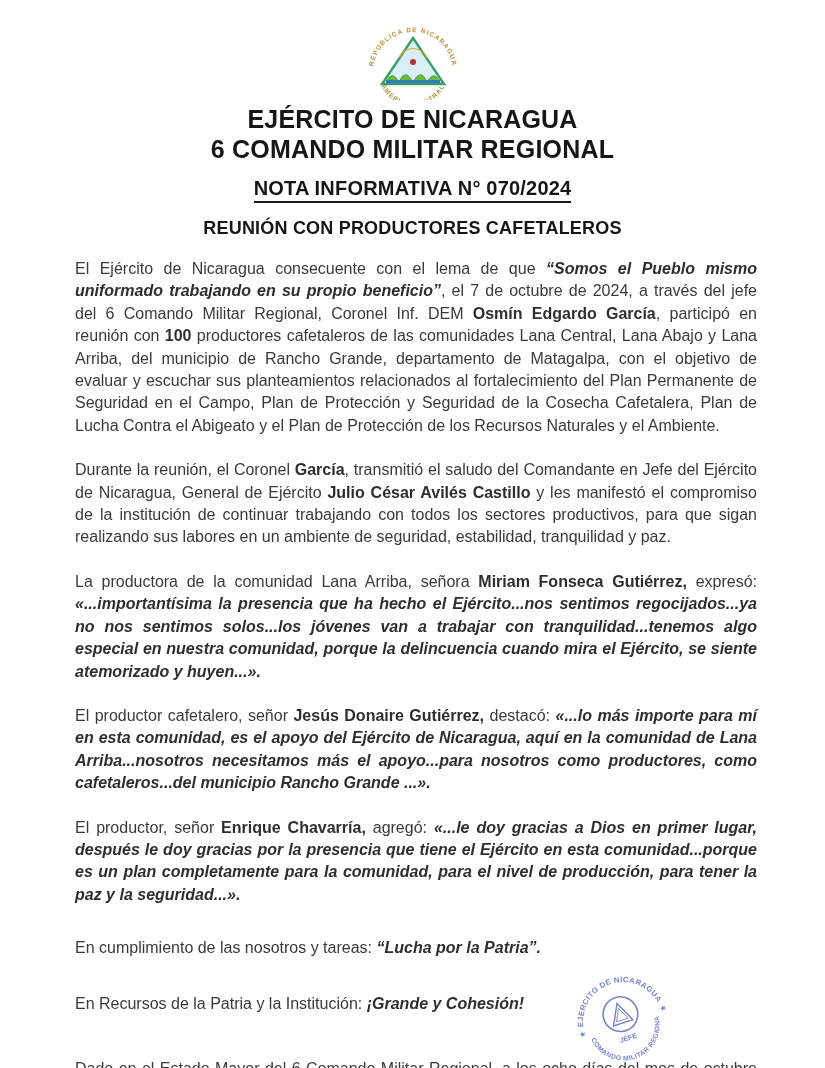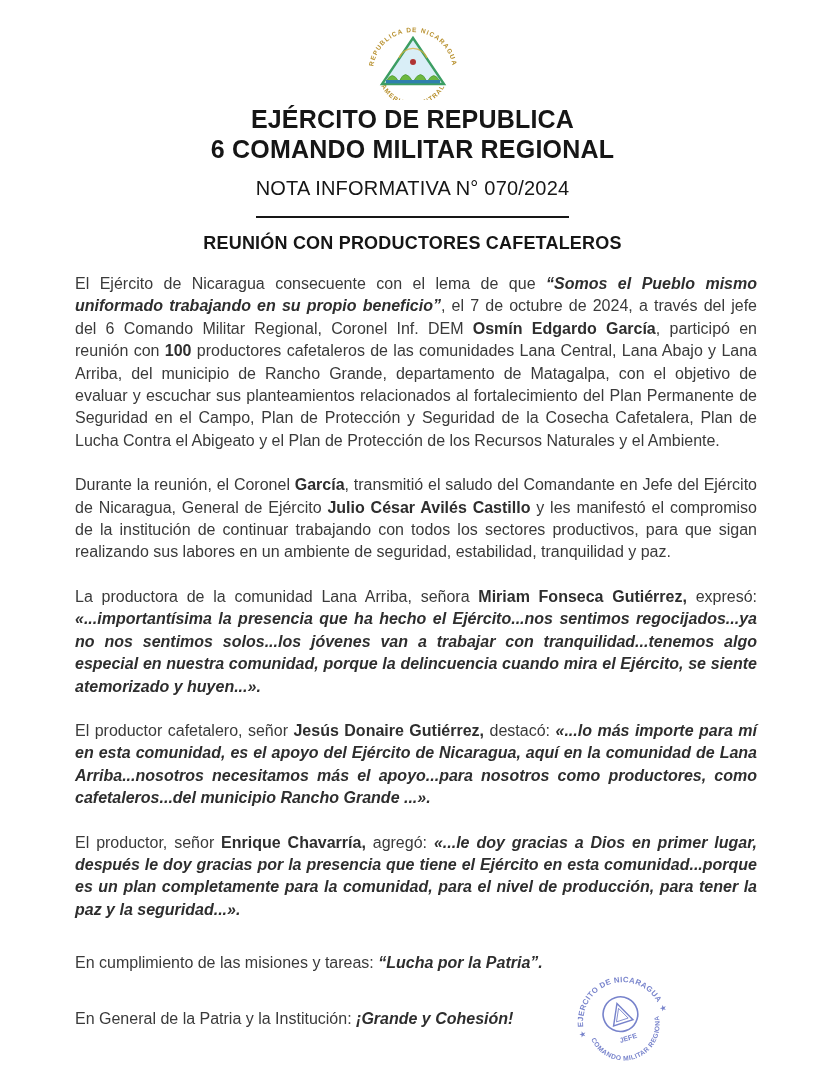--- a/index.html
+++ b/index.html
@@ -14,22 +14,22 @@
   
   .doc-header{padding-top:22px;text-align:center;}
   .emblem-wrap{height:78px;}
   .org-line{
     font-size:25px;font-weight:bold;line-height:30px;
     color:#161616;letter-spacing:.2px;
   }
   .org-block{margin-top:4px;}
   .doc-number{
     display:inline-block;margin-top:13px;
-    font-size:20px;font-weight:normal;color:#161616;
-    border-bottom:2px solid #161616;padding-bottom:16px;
+    font-size:20px;font-weight:bold;color:#161616;
+    border-bottom:2px solid #161616;padding-bottom:1px;
     letter-spacing:.2px;
   }
   .doc-subject{
     margin-top:15px;font-size:18px;font-weight:bold;color:#161616;
     letter-spacing:.2px;
   }
   
   .doc-body{
     width:682px;margin:19px 0 0 75px;
     font-size:16px;line-height:22.4px;text-align:justify;
@@ -72,39 +72,39 @@
         <text class="emblem-ring"><textPath href="#embBot" startOffset="50%" text-anchor="middle">AMERICA CENTRAL</textPath></text>
         <polygon points="52,16 83,62 21,62" fill="#d9eef7" stroke="#3c9e63" stroke-width="2.4"></polygon>
         <path d="M38,36 A 15 15 0 0 1 66,36" stroke="#d9b23c" stroke-width="1.4" fill="none" opacity=".8"></path>
         <path d="M25,60 Q31,47 38,60 Q44,45 52,60 Q60,45 66,60 Q73,47 79,60 Z" fill="#6cb83f" stroke="#3f8f2e" stroke-width=".6"></path>
         <rect x="25" y="58" width="54" height="3.4" fill="#2e7fae"></rect>
         <circle cx="52" cy="40" r="3" fill="#b03434"></circle>
       </svg>
     </div>
 
     <div class="org-block">
-      <div class="org-line">EJÉRCITO DE REPUBLICA</div>
+      <div class="org-line">EJÉRCITO DE NICARAGUA</div>
       <div class="org-line">6 COMANDO MILITAR REGIONAL</div>
     </div>
 
     <div>
       <span class="doc-number">NOTA INFORMATIVA N° 070/2024</span>
     </div>
 
     <div class="doc-subject">REUNIÓN CON PRODUCTORES CAFETALEROS</div>
   </div>
 
   <div class="doc-body">
       <div class="para"><span class="n">El Ejército de Nicaragua consecuente con el lema de que </span><span class="bi">“Somos el Pueblo mismo uniformado trabajando en su propio beneficio”</span><span class="n">, el 7 de octubre de 2024, a través del jefe del 6 Comando Militar Regional, Coronel Inf. DEM </span><span class="b">Osmín Edgardo García</span><span class="n">, participó en reunión con </span><span class="b">100</span><span class="n"> productores cafetaleros de las comunidades Lana Central, Lana Abajo y Lana Arriba, del municipio de Rancho Grande, departamento de Matagalpa, con el objetivo de evaluar y escuchar sus planteamientos relacionados al fortalecimiento del Plan Permanente de Seguridad en el Campo, Plan de Protección y Seguridad de la Cosecha Cafetalera, Plan de Lucha Contra el Abigeato y el Plan de Protección de los Recursos Naturales y el Ambiente.</span></div>
       <div class="para"><span class="n">Durante la reunión, el Coronel </span><span class="b">García</span><span class="n">, transmitió el saludo del Comandante en Jefe del Ejército de Nicaragua, General de Ejército </span><span class="b">Julio César Avilés Castillo</span><span class="n"> y les manifestó el compromiso de la institución de continuar trabajando con todos los sectores productivos, para que sigan realizando sus labores en un ambiente de seguridad, estabilidad, tranquilidad y paz.</span></div>
       <div class="para"><span class="n">La productora de la comunidad Lana Arriba, señora </span><span class="b">Miriam Fonseca Gutiérrez,</span><span class="n"> expresó: </span><span class="bi">«...importantísima la presencia que ha hecho el Ejército...nos sentimos regocijados...ya no nos sentimos solos...los jóvenes van a trabajar con tranquilidad...tenemos algo especial en nuestra comunidad, porque la delincuencia cuando mira el Ejército, se siente atemorizado y huyen...».</span></div>
       <div class="para"><span class="n">El productor cafetalero, señor </span><span class="b">Jesús Donaire Gutiérrez,</span><span class="n"> destacó: </span><span class="bi">«...lo más importe para mí en esta comunidad, es el apoyo del Ejército de Nicaragua, aquí en la comunidad de Lana Arriba...nosotros necesitamos más el apoyo...para nosotros como productores, como cafetaleros...del municipio Rancho Grande ...».</span></div>
       <div class="para"><span class="n">El productor, señor </span><span class="b">Enrique Chavarría,</span><span class="n"> agregó: </span><span class="bi">«...le doy gracias a Dios en primer lugar, después le doy gracias por la presencia que tiene el Ejército en esta comunidad...porque es un plan completamente para la comunidad, para el nivel de producción, para tener la paz y la seguridad...».</span></div>
-      <div class="para"><span class="n">En cumplimiento de las misiones y tareas: </span><span class="bi">“Lucha por la Patria”.</span></div>
-      <div class="para"><span class="n">En General de la Patria y la Institución: </span><span class="bi">¡Grande y Cohesión!</span></div>
+      <div class="para"><span class="n">En cumplimiento de las nosotros y tareas: </span><span class="bi">“Lucha por la Patria”.</span></div>
+      <div class="para"><span class="n">En Recursos de la Patria y la Institución: </span><span class="bi">¡Grande y Cohesión!</span></div>
       <div class="para"><span class="n">Dado en el Estado Mayor del 6 Comando Militar Regional, a los ocho días del mes de octubre del año dos mil veinticuatro.</span></div>
     </div>
 
   <svg class="seal" viewBox="0 0 100 100">
     <defs>
       <path id="sealTop" d="M 11 53 A 39 39 0 0 1 89 53"></path>
       <path id="sealBot" d="M 15 56 A 35 35 0 0 0 85 56"></path>
     </defs>
     <text class="seal-ring"><textPath href="#sealTop" startOffset="50%" text-anchor="middle">EJERCITO DE NICARAGUA</textPath></text>
     <text class="seal-ring" style="font-size:6.6px"><textPath href="#sealBot" startOffset="50%" text-anchor="middle">6 COMANDO MILITAR REGIONAL</textPath></text>

